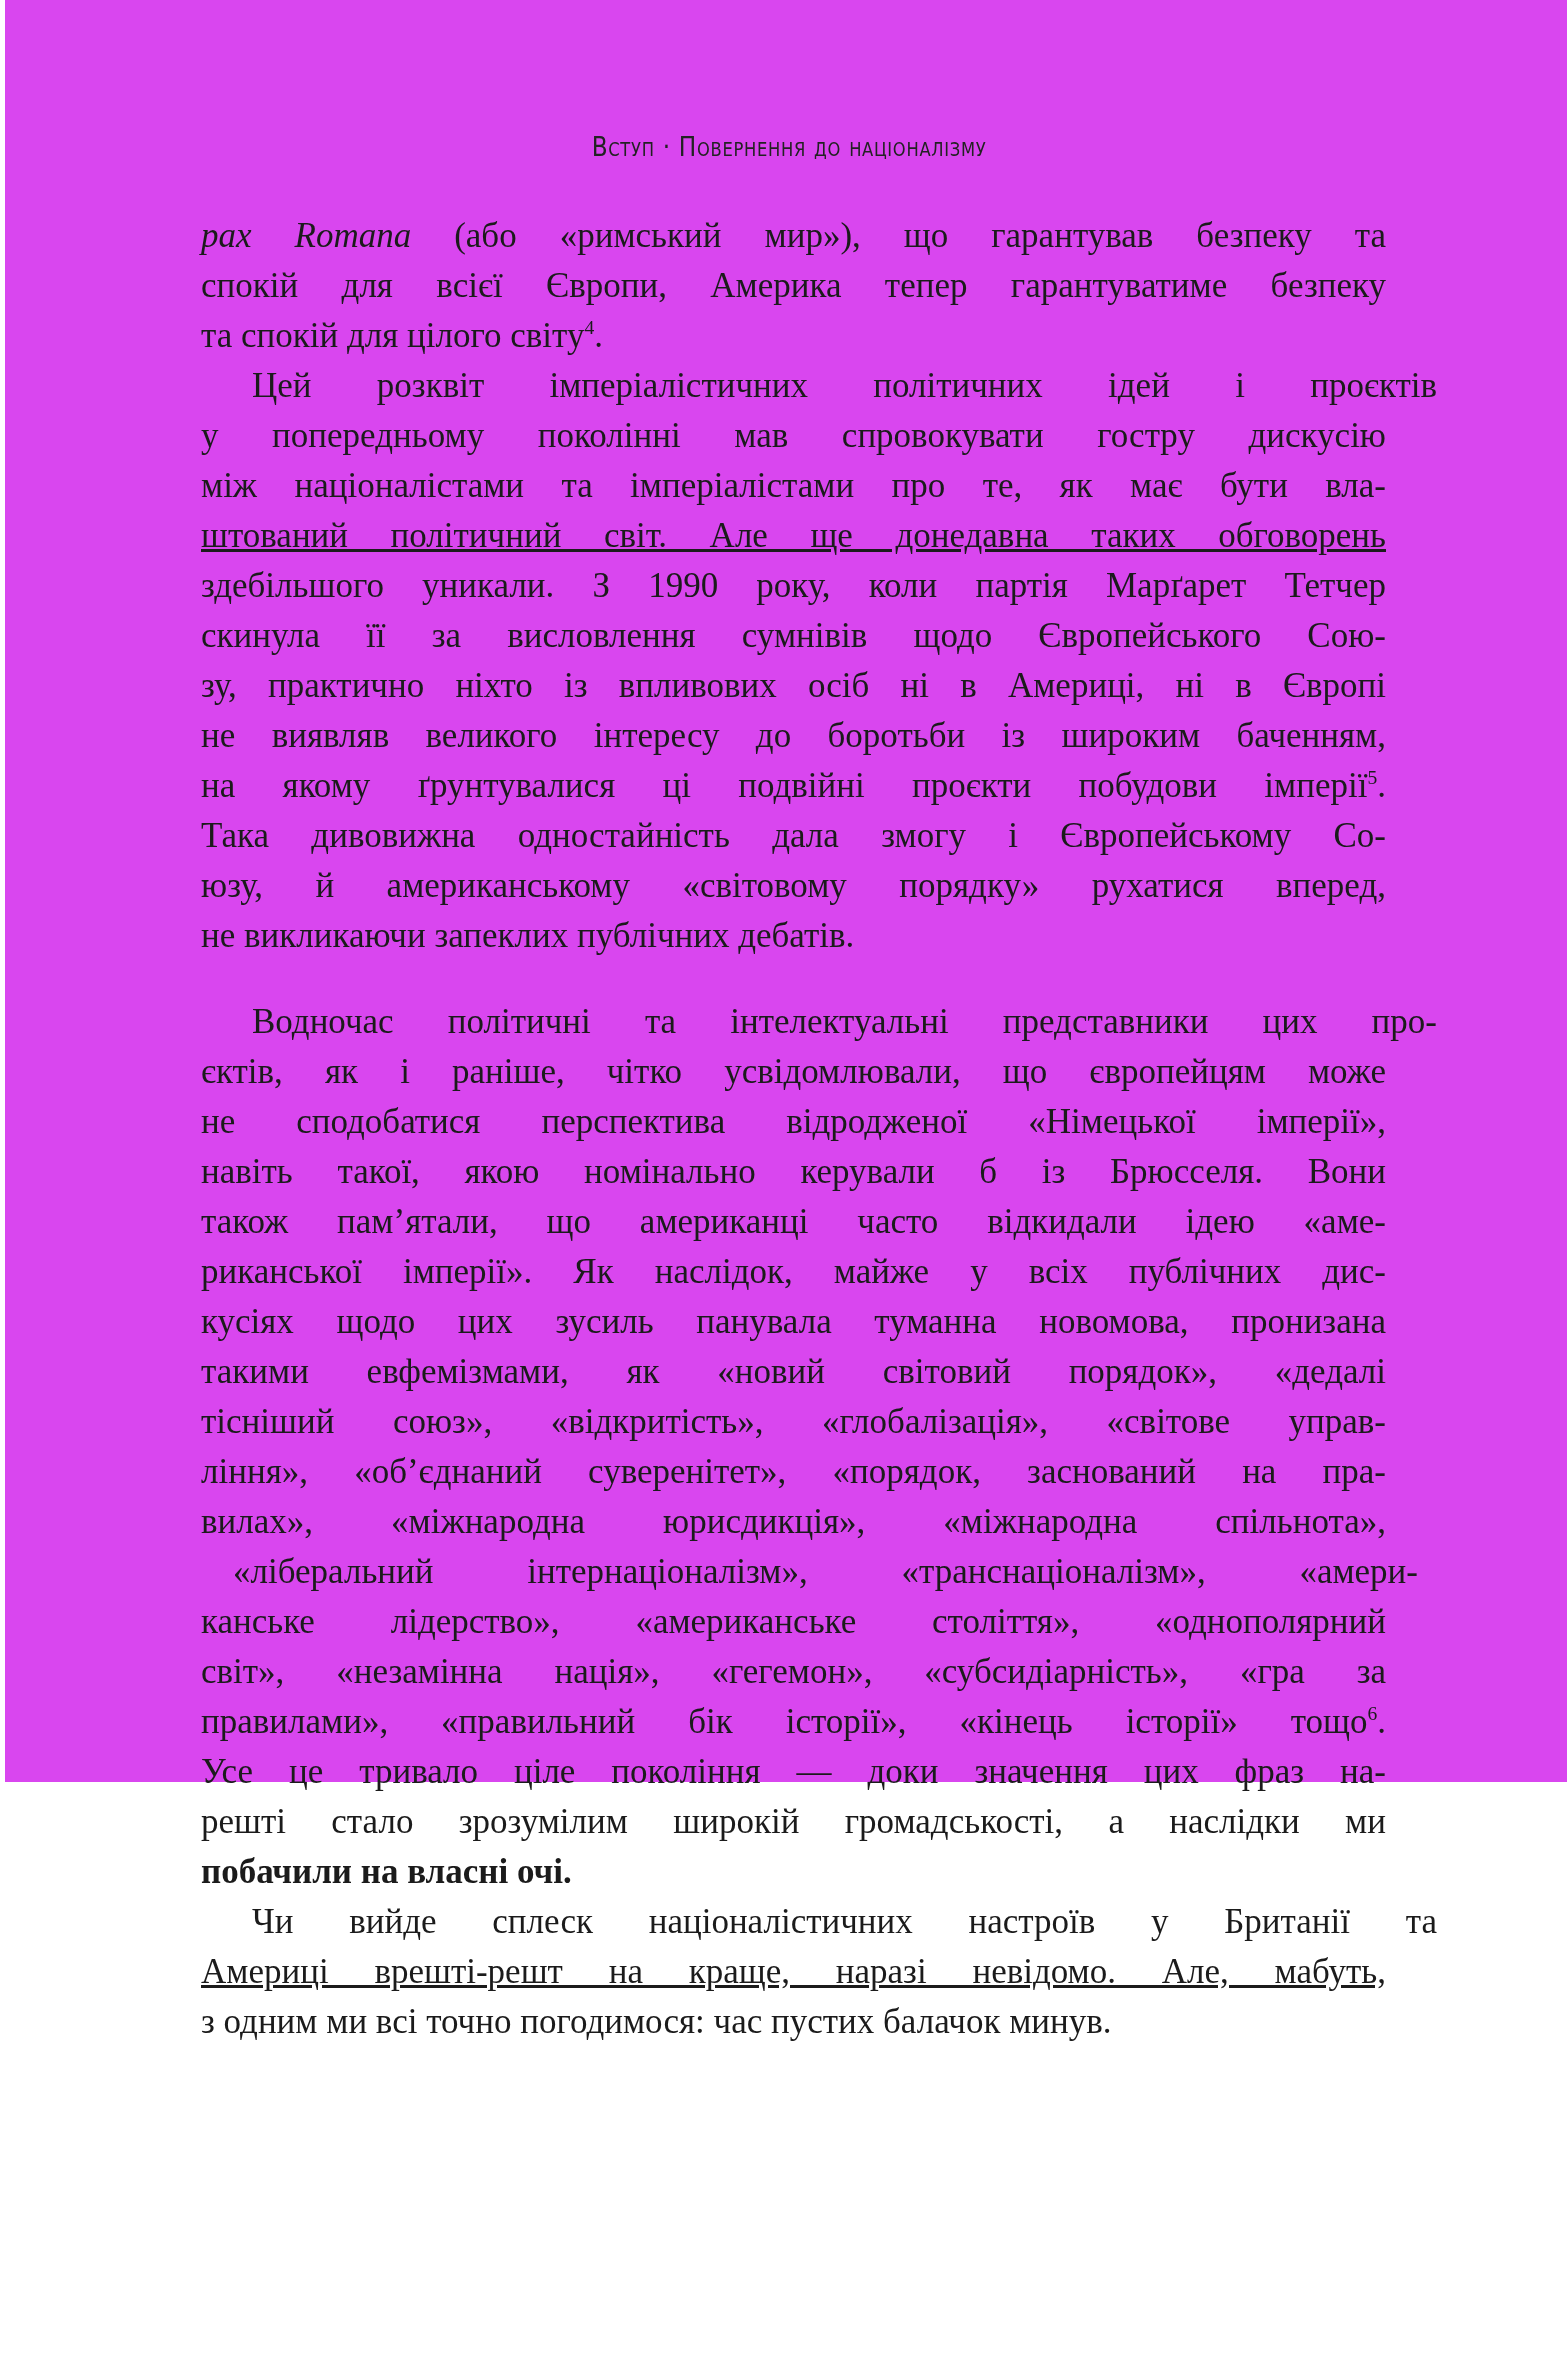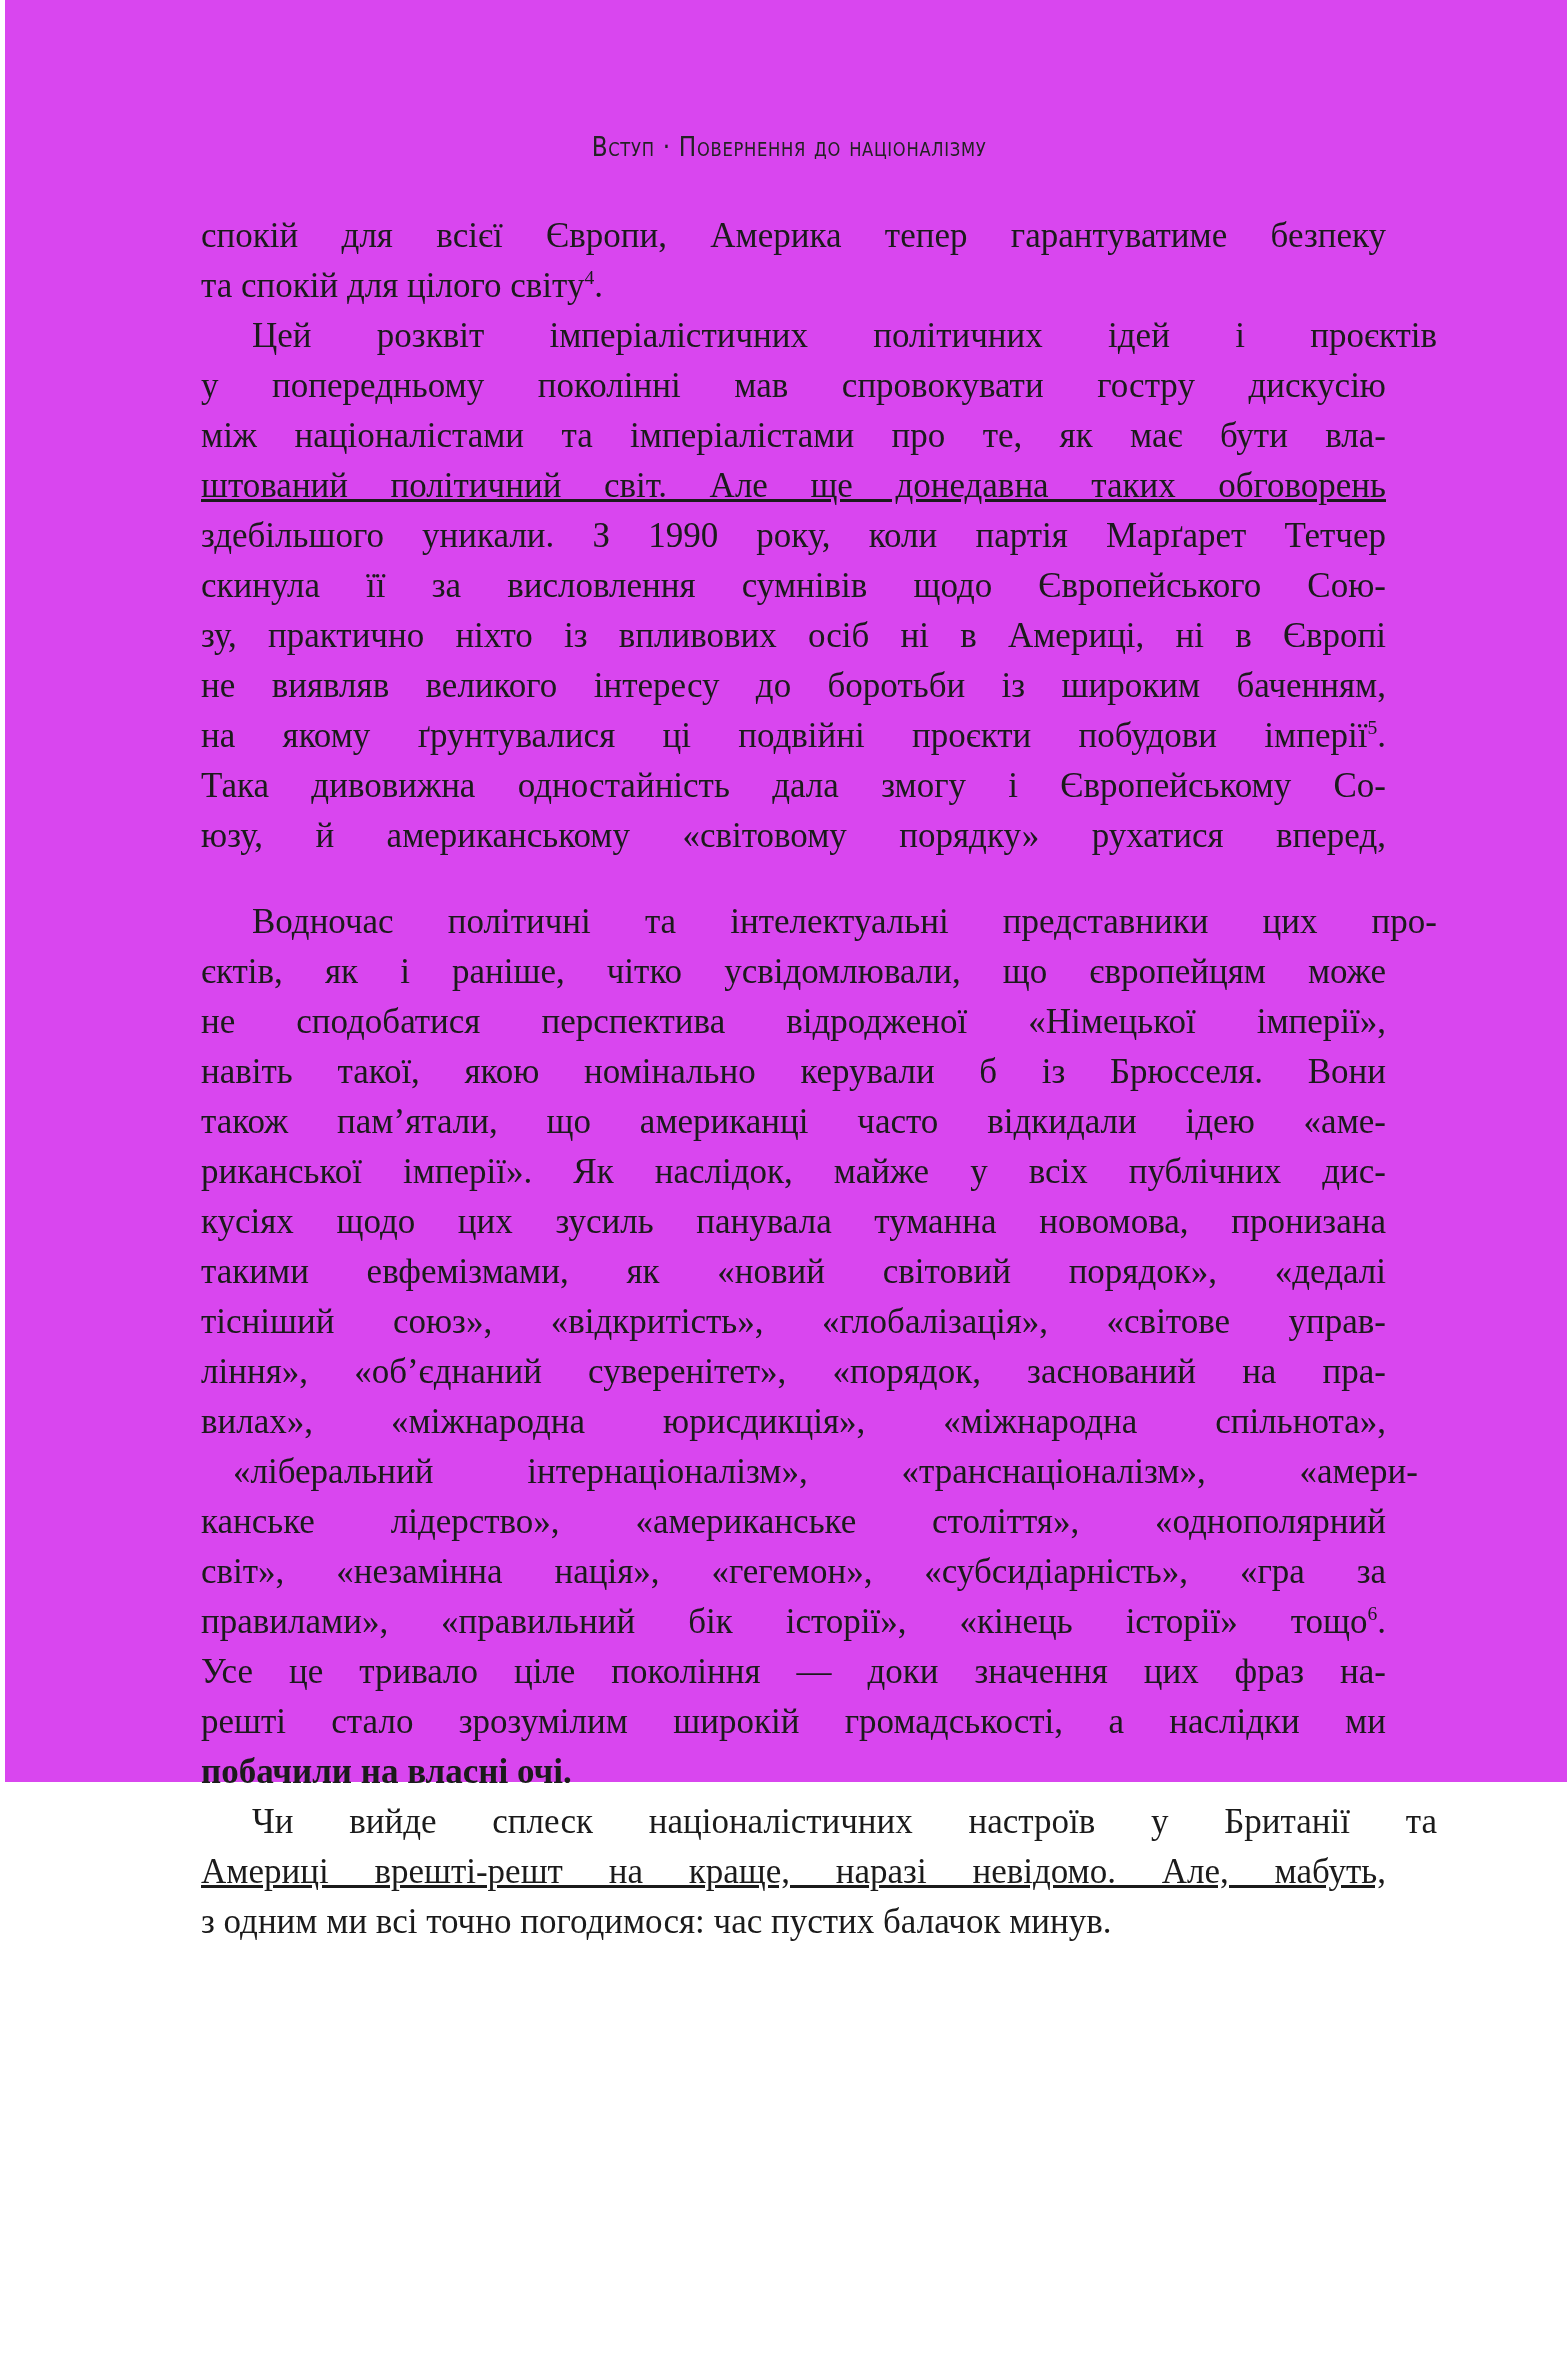--- a/index.html
+++ b/index.html
@@ -65,35 +65,37 @@
     margin-left: 29px;
   }
 </style>
 </head>
 <body>
 
 <div class="page">
   <div class="running-head">Вступ · Повернення до націоналізму</div>
   <div class="body-text" id="body-text">
       <div>
+        <span class="line" style="display: block; width: 1185px; text-align-last: justify;"><i>pax Romana</i> (або «римський мир»), що гарантував безпеку та</span>
         <span class="line" style="display: block; width: 1185px; text-align-last: justify;">спокій для всієї Європи, Америка тепер гарантуватиме безпеку</span>
         <span class="line last" style="display: block; width: auto; text-align-last: left;">та спокій для цілого світу<sup>4</sup>.</span>
       </div>
       <div>
         <span class="line indent" style="display: block; width: 1185px; text-align-last: justify;">Цей розквіт імперіалістичних політичних ідей і проєктів</span>
         <span class="line" style="display: block; width: 1185px; text-align-last: justify;">у попередньому поколінні мав спровокувати гостру дискусію</span>
         <span class="line" style="display: block; width: 1185px; text-align-last: justify;">між націоналістами та імперіалістами про те, як має бути вла-</span>
         <span class="line" style="display: block; width: 1185px; text-align-last: justify; text-decoration: underline;">штований політичний світ. Але ще донедавна таких обговорень</span>
         <span class="line" style="display: block; width: 1185px; text-align-last: justify;">здебільшого уникали. З 1990 року, коли партія Марґарет Тетчер</span>
         <span class="line" style="display: block; width: 1185px; text-align-last: justify;">скинула її за висловлення сумнівів щодо Європейського Сою-</span>
         <span class="line" style="display: block; width: 1185px; text-align-last: justify;">зу, практично ніхто із впливових осіб ні в Америці, ні в Європі</span>
         <span class="line" style="display: block; width: 1185px; text-align-last: justify;">не виявляв великого інтересу до боротьби із широким баченням,</span>
         <span class="line" style="display: block; width: 1185px; text-align-last: justify;">на якому ґрунтувалися ці подвійні проєкти побудови імперії<sup>5</sup>.</span>
         <span class="line" style="display: block; width: 1185px; text-align-last: justify;">Така дивовижна одностайність дала змогу і Європейському Со-</span>
         <span class="line" style="display: block; width: 1185px; text-align-last: justify;">юзу, й американському «світовому порядку» рухатися вперед,</span>
+        <span class="line last" style="display: block; width: auto; text-align-last: left;">не викликаючи запеклих публічних дебатів.</span>
       </div>
       <div>
         <span class="line indent" style="display: block; width: 1185px; text-align-last: justify; margin-top: 36px;">Водночас політичні та інтелектуальні представники цих про-</span>
         <span class="line" style="display: block; width: 1185px; text-align-last: justify;">єктів, як і раніше, чітко усвідомлювали, що європейцям може</span>
         <span class="line" style="display: block; width: 1185px; text-align-last: justify;">не сподобатися перспектива відродженої «Німецької імперії»,</span>
         <span class="line" style="display: block; width: 1185px; text-align-last: justify;">навіть такої, якою номінально керували б із Брюсселя. Вони</span>
         <span class="line" style="display: block; width: 1185px; text-align-last: justify;">також пам’ятали, що американці часто відкидали ідею «аме-</span>
         <span class="line" style="display: block; width: 1185px; text-align-last: justify;">риканської імперії». Як наслідок, майже у всіх публічних дис-</span>
         <span class="line" style="display: block; width: 1185px; text-align-last: justify;">кусіях щодо цих зусиль панувала туманна новомова, пронизана</span>
         <span class="line" style="display: block; width: 1185px; text-align-last: justify;">такими евфемізмами, як «новий світовий порядок», «дедалі</span>

